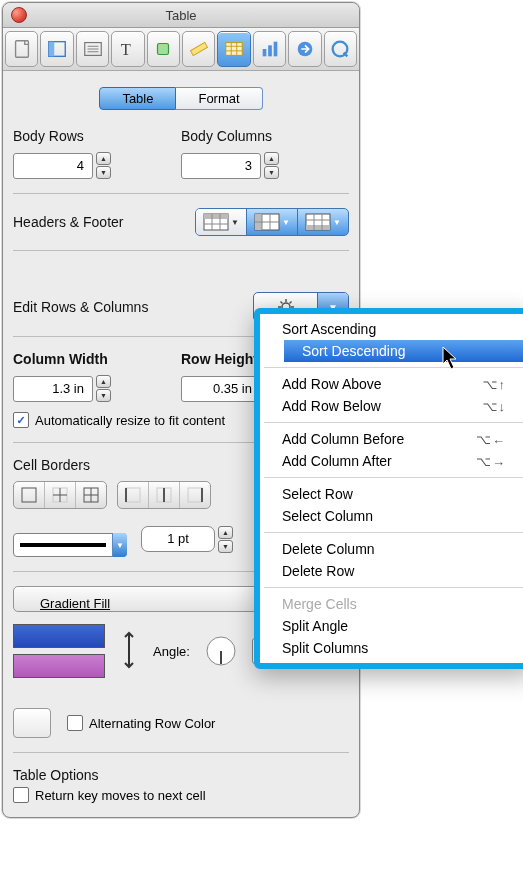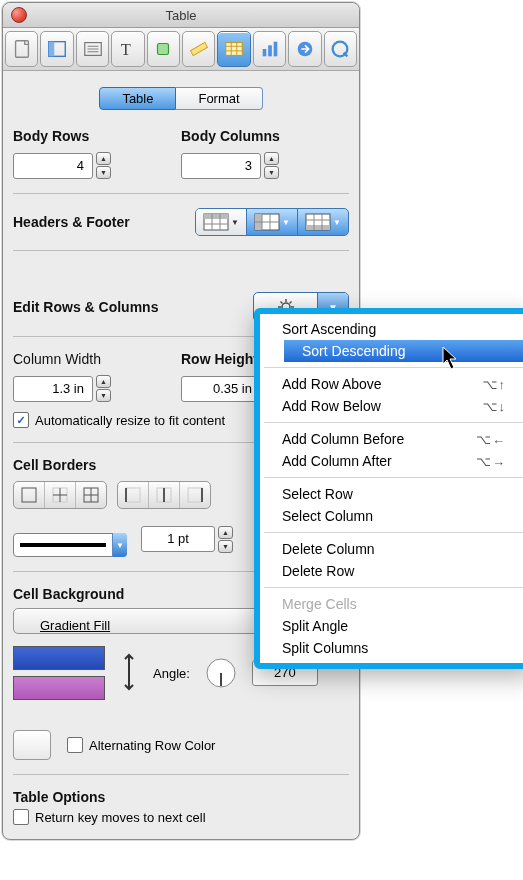--- a/index.html
+++ b/index.html
@@ -77,21 +77,21 @@
     font-size: 13px;
   }
   .seg-tab:first-child { border-radius: 4px 0 0 4px; }
   .seg-tab:last-child { border-radius: 0 4px 4px 0; border-left: none; }
   .seg-tab.active {
     background: linear-gradient(#a9d4fb, #4f99e2);
     border-color: #356ca8;
   }
 
   .row { display: flex; align-items: center; }
-  .section-label { font-weight: bold; color: #111; font-size: 14px; }
+  .section-label { font-weight: normal; color: #111; font-size: 14px; }
   .stepper-wrap {
     display: inline-flex; align-items: center;
   }
   .num-input {
     width: 62px; height: 24px;
     border: 1px solid #888; border-radius: 3px;
     background: #fff; text-align: right; padding: 0 8px;
     font-size: 13px; line-height: 24px;
   }
   .stepper {
@@ -368,21 +368,21 @@
         <div class="drop">
             <span style="color:#fff;font-size:10px;">▼</span>
           </div>
       </div>
     </div>
 
     <hr class="sep">
 
     <div class="row">
       <div style="flex:1;">
-        <div class="section-label" style="font-weight:normal;">Column Width</div>
+        <div class="section-label" style="font-weight:bold;">Column Width</div>
         <div class="stepper-wrap" style="margin-top:8px;">
           <div class="num-input">1.3 in</div>
           <div class="stepper">
             <div class="step-btn">
                 <span class="arrow">▲</span>
               </div>
             <div class="step-btn">
                 <span class="arrow">▼</span>
               </div>
           </div>
@@ -457,35 +457,34 @@
     </div>
 
     <div class="row" style="margin-top:12px;gap:14px;align-items:center;">
       <div class="stroke-sel">
         <div class="line"></div>
         <div class="end">
             <span style="color:#fff;font-size:8px;">▼</span>
           </div>
       </div>
       <div class="stepper-wrap">
-        <div class="num-input" style="width:56px;text-align:center;">1 pt</div>
+        <div class="num-input" style="width:56px;text-align:center;border-radius:7px;">1 pt</div>
         <div class="stepper">
           <div class="step-btn">
               <span class="arrow">▲</span>
             </div>
           <div class="step-btn">
               <span class="arrow">▼</span>
             </div>
         </div>
       </div>
     </div>
 
     <hr class="sep">
 
-    <div class="section-label">Cell Background</div>
     <div class="bg-select">
       <span>Gradient Fill</span>
       <span style="margin-left:auto;font-size:9px;color:#555;">▲<br>▼</span>
     </div>
 
     <div class="row" style="margin-top:12px;gap:14px;align-items:center;">
       <div style="display:flex;flex-direction:column;gap:6px;">
         <div class="swatch blue"></div>
         <div class="swatch purple"></div>
       </div>

